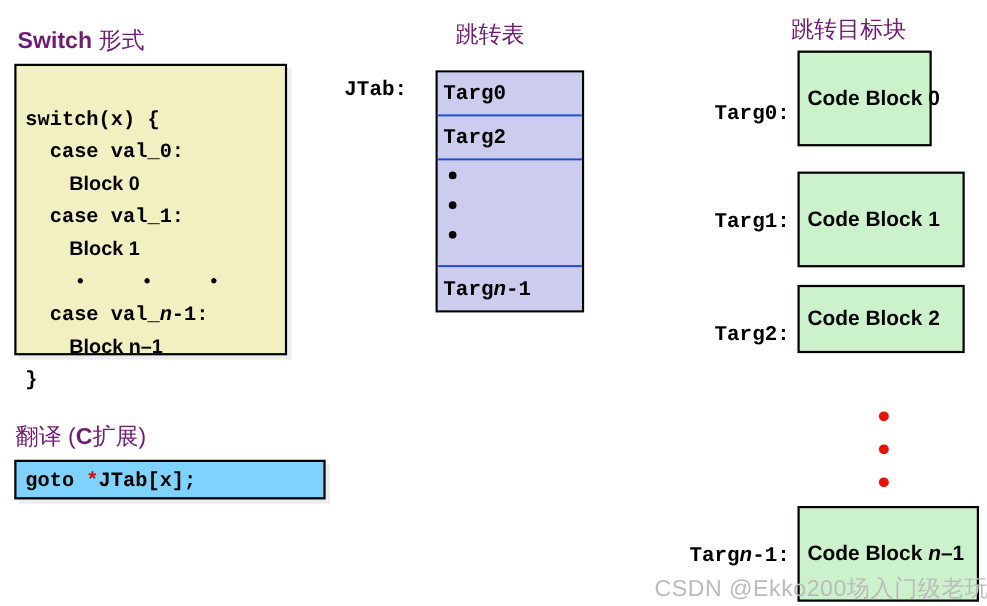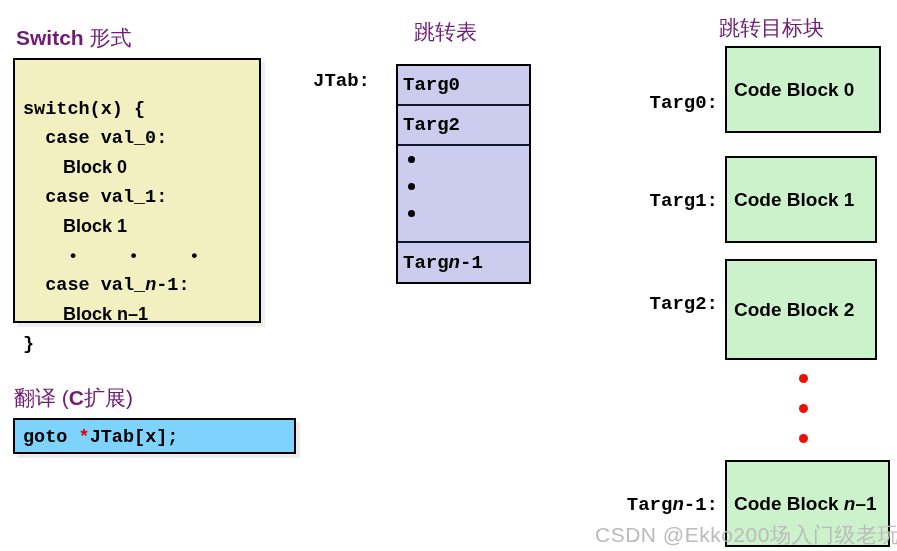--- a/index.html
+++ b/index.html
@@ -93,21 +93,21 @@
   }
   #jump-table {
     left: 396px;
     top: 64px;
     width: 135px;
     border: 2px solid #000000;
     box-sizing: border-box;
     background: #ccccee;
   }
   .jrow {
-    border-bottom: 2px solid #0f172a;
+    border-bottom: 2px solid #1d4ed8;
     box-sizing: border-box;
     background: #ccccee;
     font-family: "Liberation Mono", "DejaVu Sans Mono", monospace;
     font-size: 19px;
     font-weight: bold;
     padding-left: 5px;
     display: flex;
     align-items: center;
     white-space: nowrap;
   }
@@ -212,31 +212,31 @@
   <div class="jrow last">
       <span>Targ</span>
       <span class="ital-n">n</span>
       <span>-1</span>
     </div>
 </div>
 
 <div class="abs heading" style="left:719px; top:17px;text-align:right;">跳转目标块</div>
 
 <div class="abs targ-label" style="left:608px; top:80px; width:110px;margin-top:12px;">Targ0:</div>
-<div class="abs green-box" style="left:725px; top:46px; width:156px; height:87px;">
+<div class="abs green-box" style="left:725px; top:46px; width:122px; height:87px;">
   <span class="blabel">Code Block 0</span>
 </div>
 
 <div class="abs targ-label" style="left:608px; top:190px; width:110px;">Targ1:</div>
 <div class="abs green-box" style="left:725px; top:156px; width:152px; height:87px;">
   <span class="blabel">Code Block 1</span>
 </div>
 
 <div class="abs targ-label" style="left:608px; top:293px; width:110px;">Targ2:</div>
-<div class="abs green-box" style="left:725px; top:259px; width:152px; height:101px;text-align:right;">
+<div class="abs green-box" style="left:725px; top:259px; width:152px; height:62px;text-align:right;">
   <span class="blabel">Code Block 2</span>
 </div>
 
 <div class="rdot" style="left:799px; top:374px;"></div>
 <div class="rdot" style="left:799px; top:404px;"></div>
 <div class="rdot" style="left:799px; top:434px;"></div>
 
 <div class="abs targ-label" style="left:578px; top:494px; width:140px;"><span>Targ</span><span class="ital-n">n</span><span>-1:</span></div>
 <div class="abs green-box" style="left:725px; top:460px; width:165px; height:87px;">
   <span class="blabel"><span>Code Block </span><span class="ital-n">n</span><span>–1</span></span>

